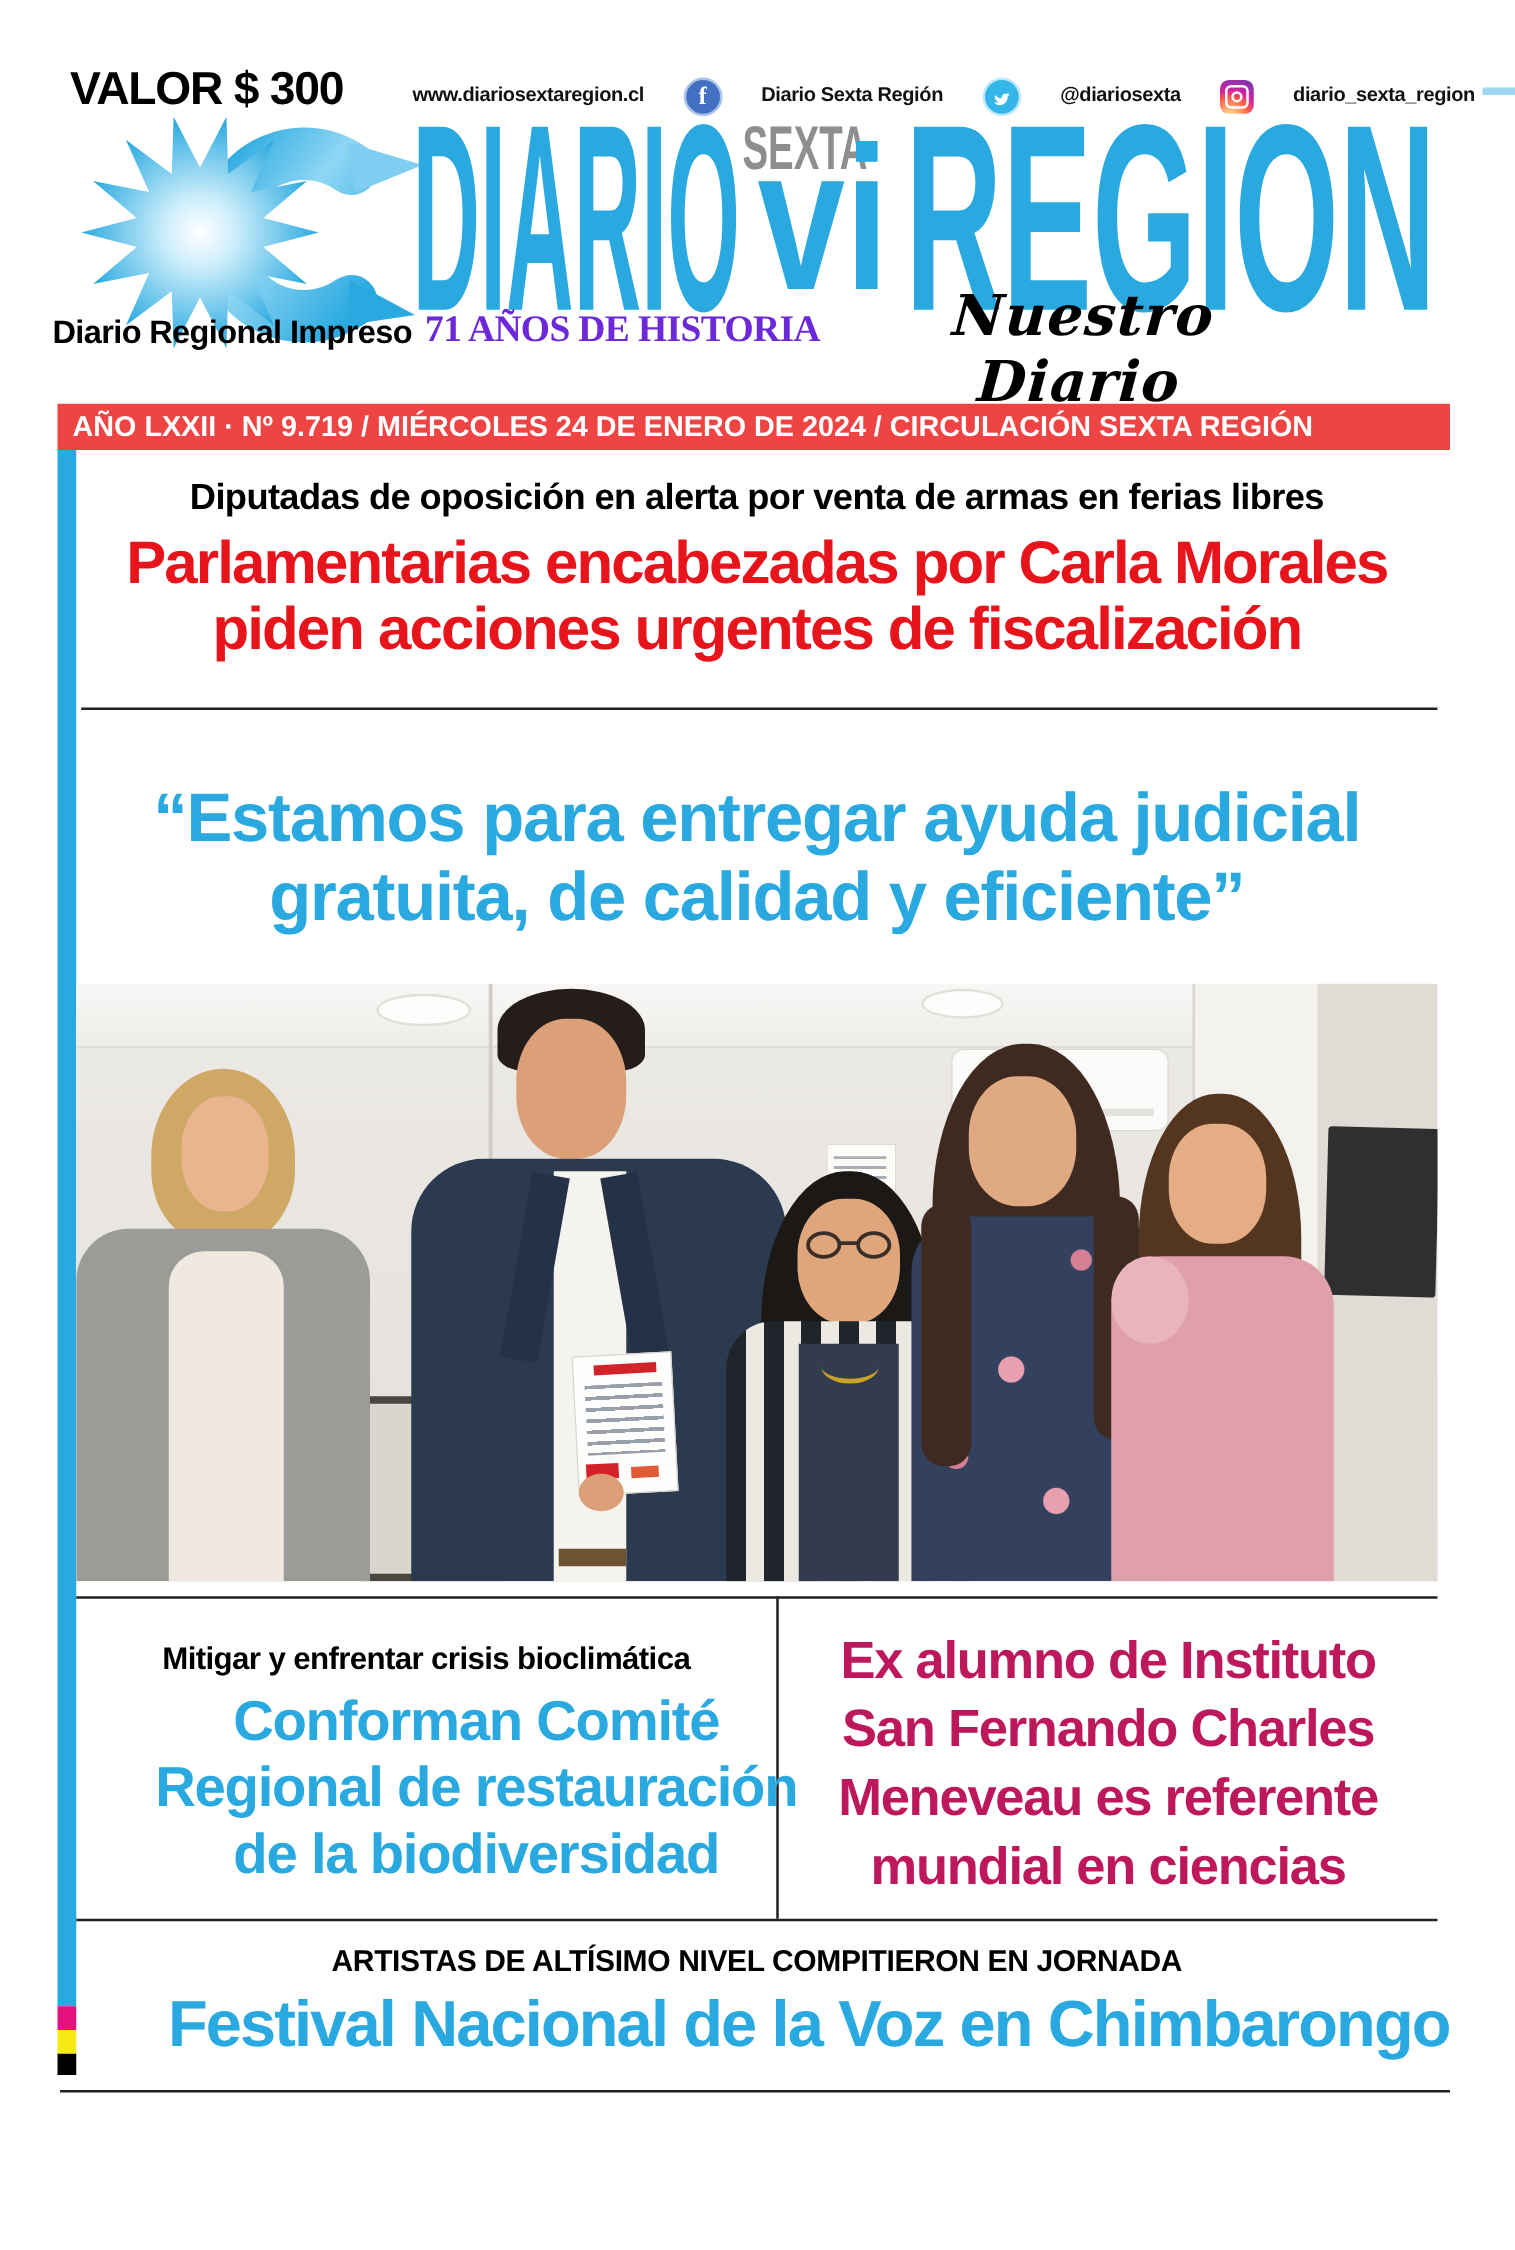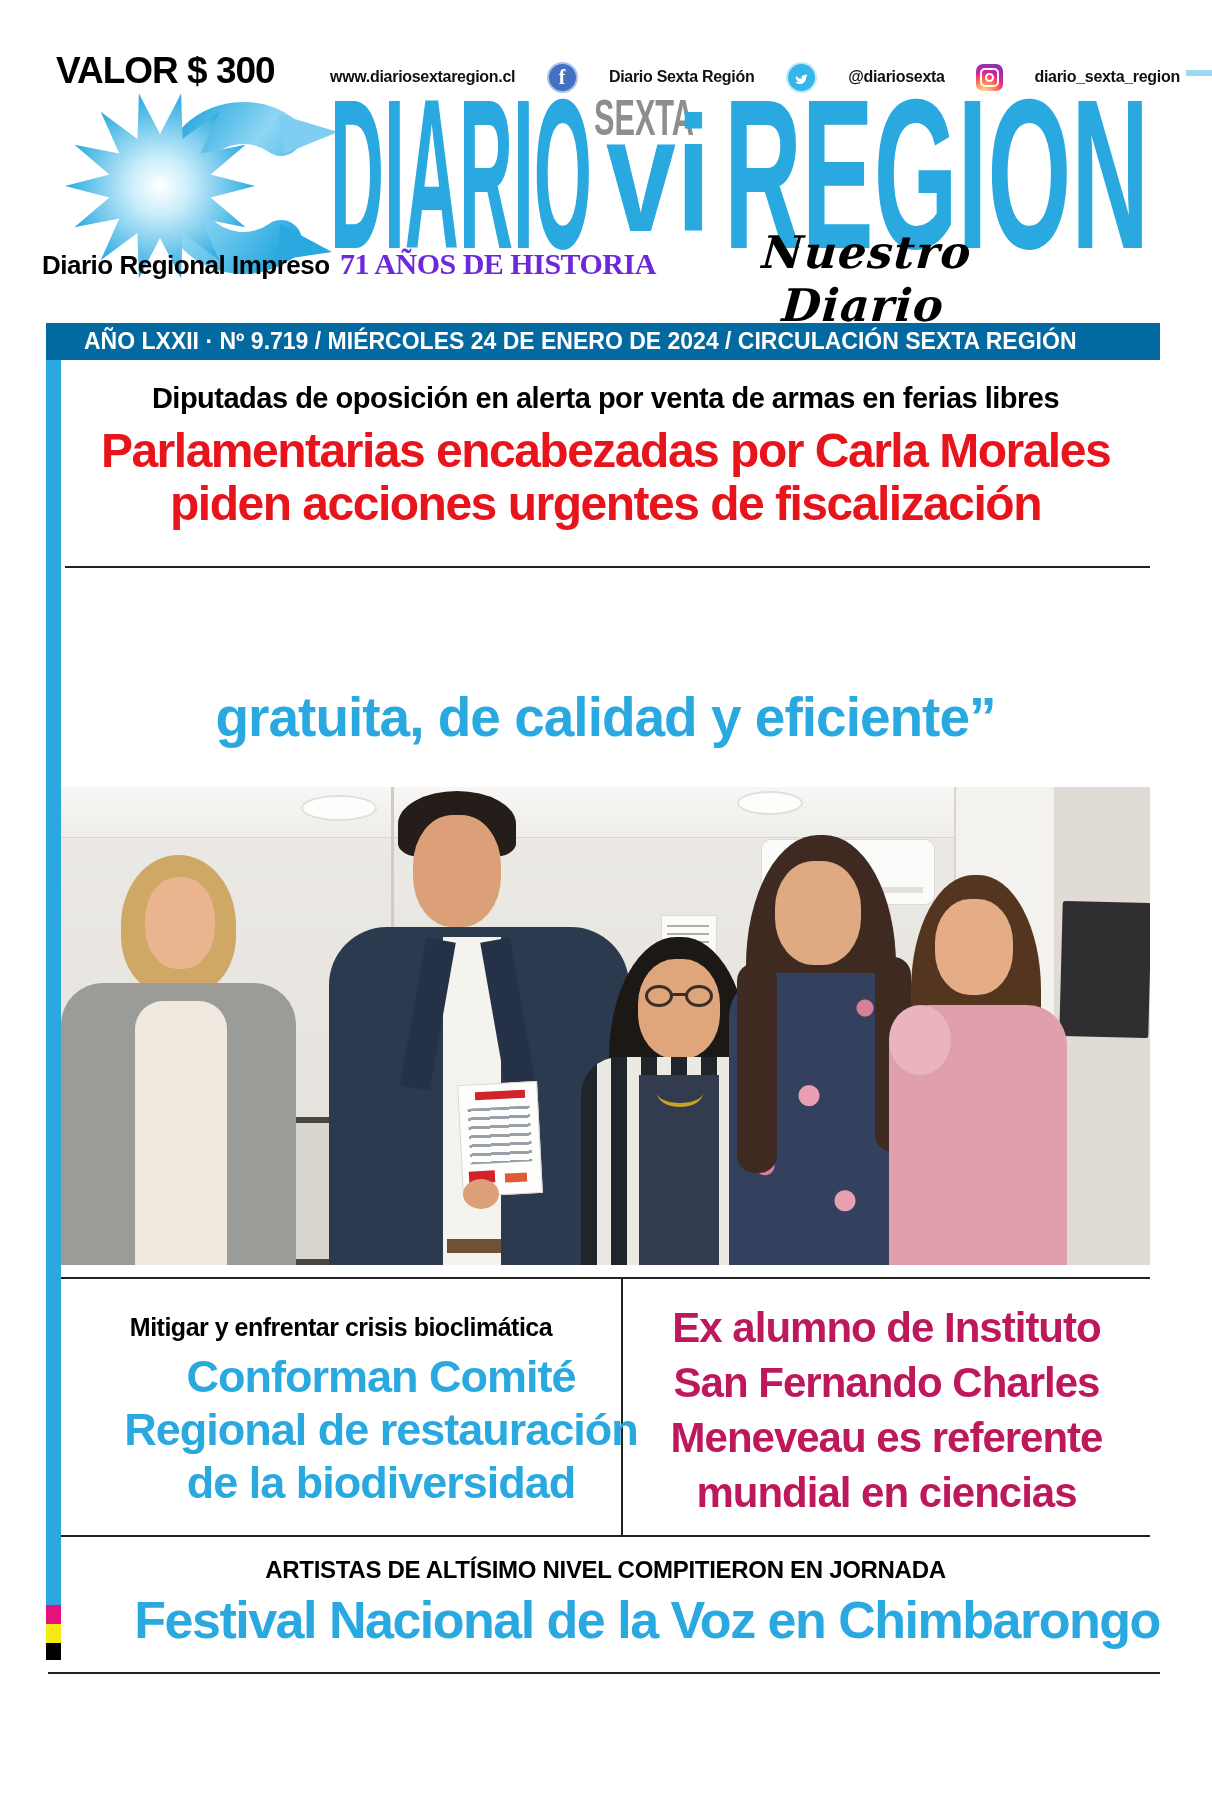--- a/index.html
+++ b/index.html
@@ -24,22 +24,22 @@
   .corner-dash{left:1186px;top:70px;width:26px;height:6px;background:#9fd8f2;}
 
   
   .masthead-svg{left:40px;top:86px;overflow:visible;}
   .slogan{left:690px;top:226px;width:350px;text-align:center;font-family:"DejaVu Serif",serif;
     font-style:italic;font-size:45px;font-weight:bold;color:#000;transform:skewX(-4deg);letter-spacing:1px;}
   .tag-left{left:42px;top:250px;font-size:26px;font-weight:bold;color:#000;letter-spacing:-0.5px;}
   .tag-center{left:340px;top:247px;font-size:30px;font-weight:bold;color:#6d28d9;letter-spacing:-0.5px;font-family:Liberation Serif, serif;}
 
   
-  .issue-bar{left:46px;top:323px;width:1114px;height:37px;background:#0369a1;color:#fff;
-    font-size:23px;font-weight:bold;line-height:37px;padding-left:38px;box-sizing:border-box;letter-spacing:0px;white-space:nowrap;}
+  .issue-bar{left:46px;top:323px;width:1114px;height:37px;background:#ef4444;color:#fff;
+    font-size:23px;font-weight:bold;line-height:37px;padding-left:12px;box-sizing:border-box;letter-spacing:0px;white-space:nowrap;}
   .strip-cyan{left:46px;top:360px;width:15px;height:1245px;background:#29a9e0;}
   .strip-magenta{left:46px;top:1605px;width:15px;height:19px;background:#e5127d;}
   .strip-yellow{left:46px;top:1624px;width:15px;height:19px;background:#f7e912;}
   .strip-black{left:46px;top:1643px;width:15px;height:17px;background:#000;}
 
   
   .cwrap{left:61px;width:1089px;text-align:center;}
   .kicker1{top:382px;font-size:29px;font-weight:bold;color:#000;letter-spacing:-0.5px;}
   .red-head{top:424px;font-size:48px;line-height:53px;font-weight:bold;color:#e8141c;letter-spacing:-1.5px;}
   .rule{background:#222;height:2px;}
@@ -187,21 +187,21 @@
   <div class="abs strip-black"></div>
 
   <div class="abs cwrap kicker1">Diputadas de oposición en alerta por venta de armas en ferias libres</div>
   <div class="abs cwrap red-head">
     <span>Parlamentarias encabezadas por Carla Morales</span><br>
     <span>piden acciones urgentes de fiscalización</span>
   </div>
   <div class="abs rule rule1"></div>
 
   <div class="abs cwrap blue-head">
-    <br>
+    <span>“Estamos para entregar ayuda judicial</span><br>
     <span>gratuita, de calidad y eficiente”</span>
   </div>
 
   <div class="abs photo">
     <div class="abs ceiling"></div>
     <div class="abs ceil-light1"></div>
     <div class="abs ceil-light2"></div>
     <div class="abs doorline"></div>
     <div class="abs pillar"></div>
     <div class="abs wall-right"></div>

